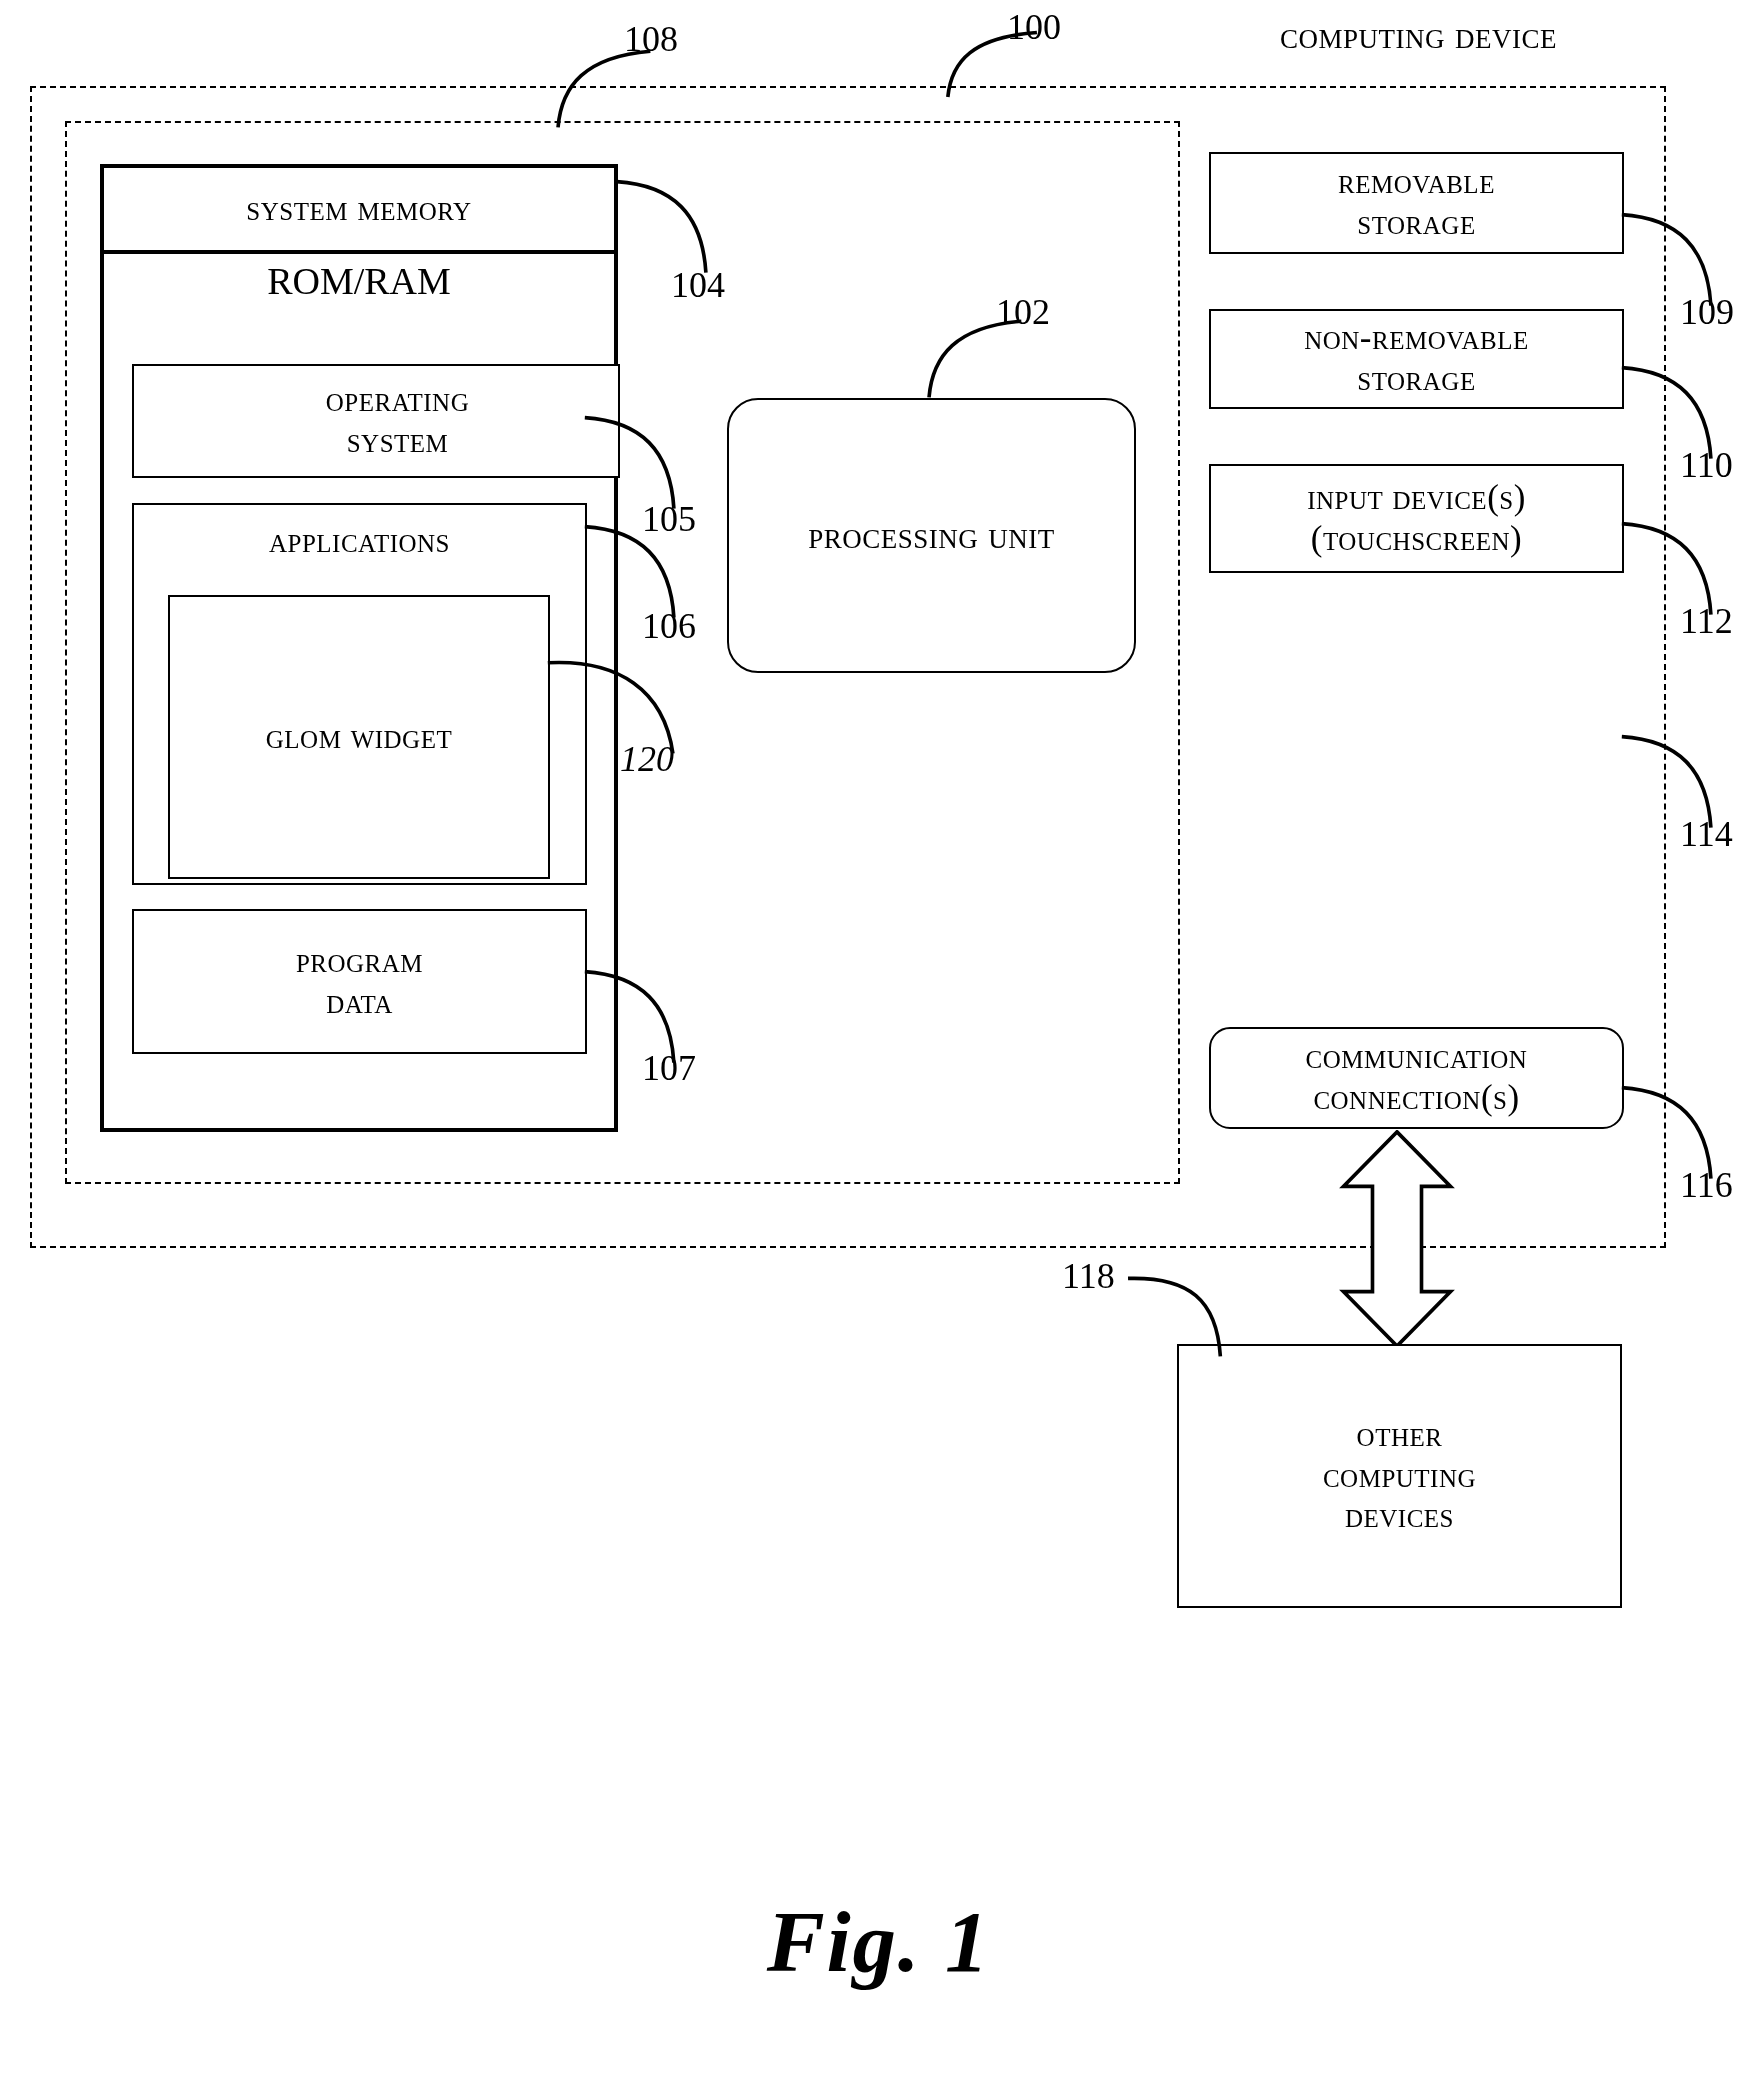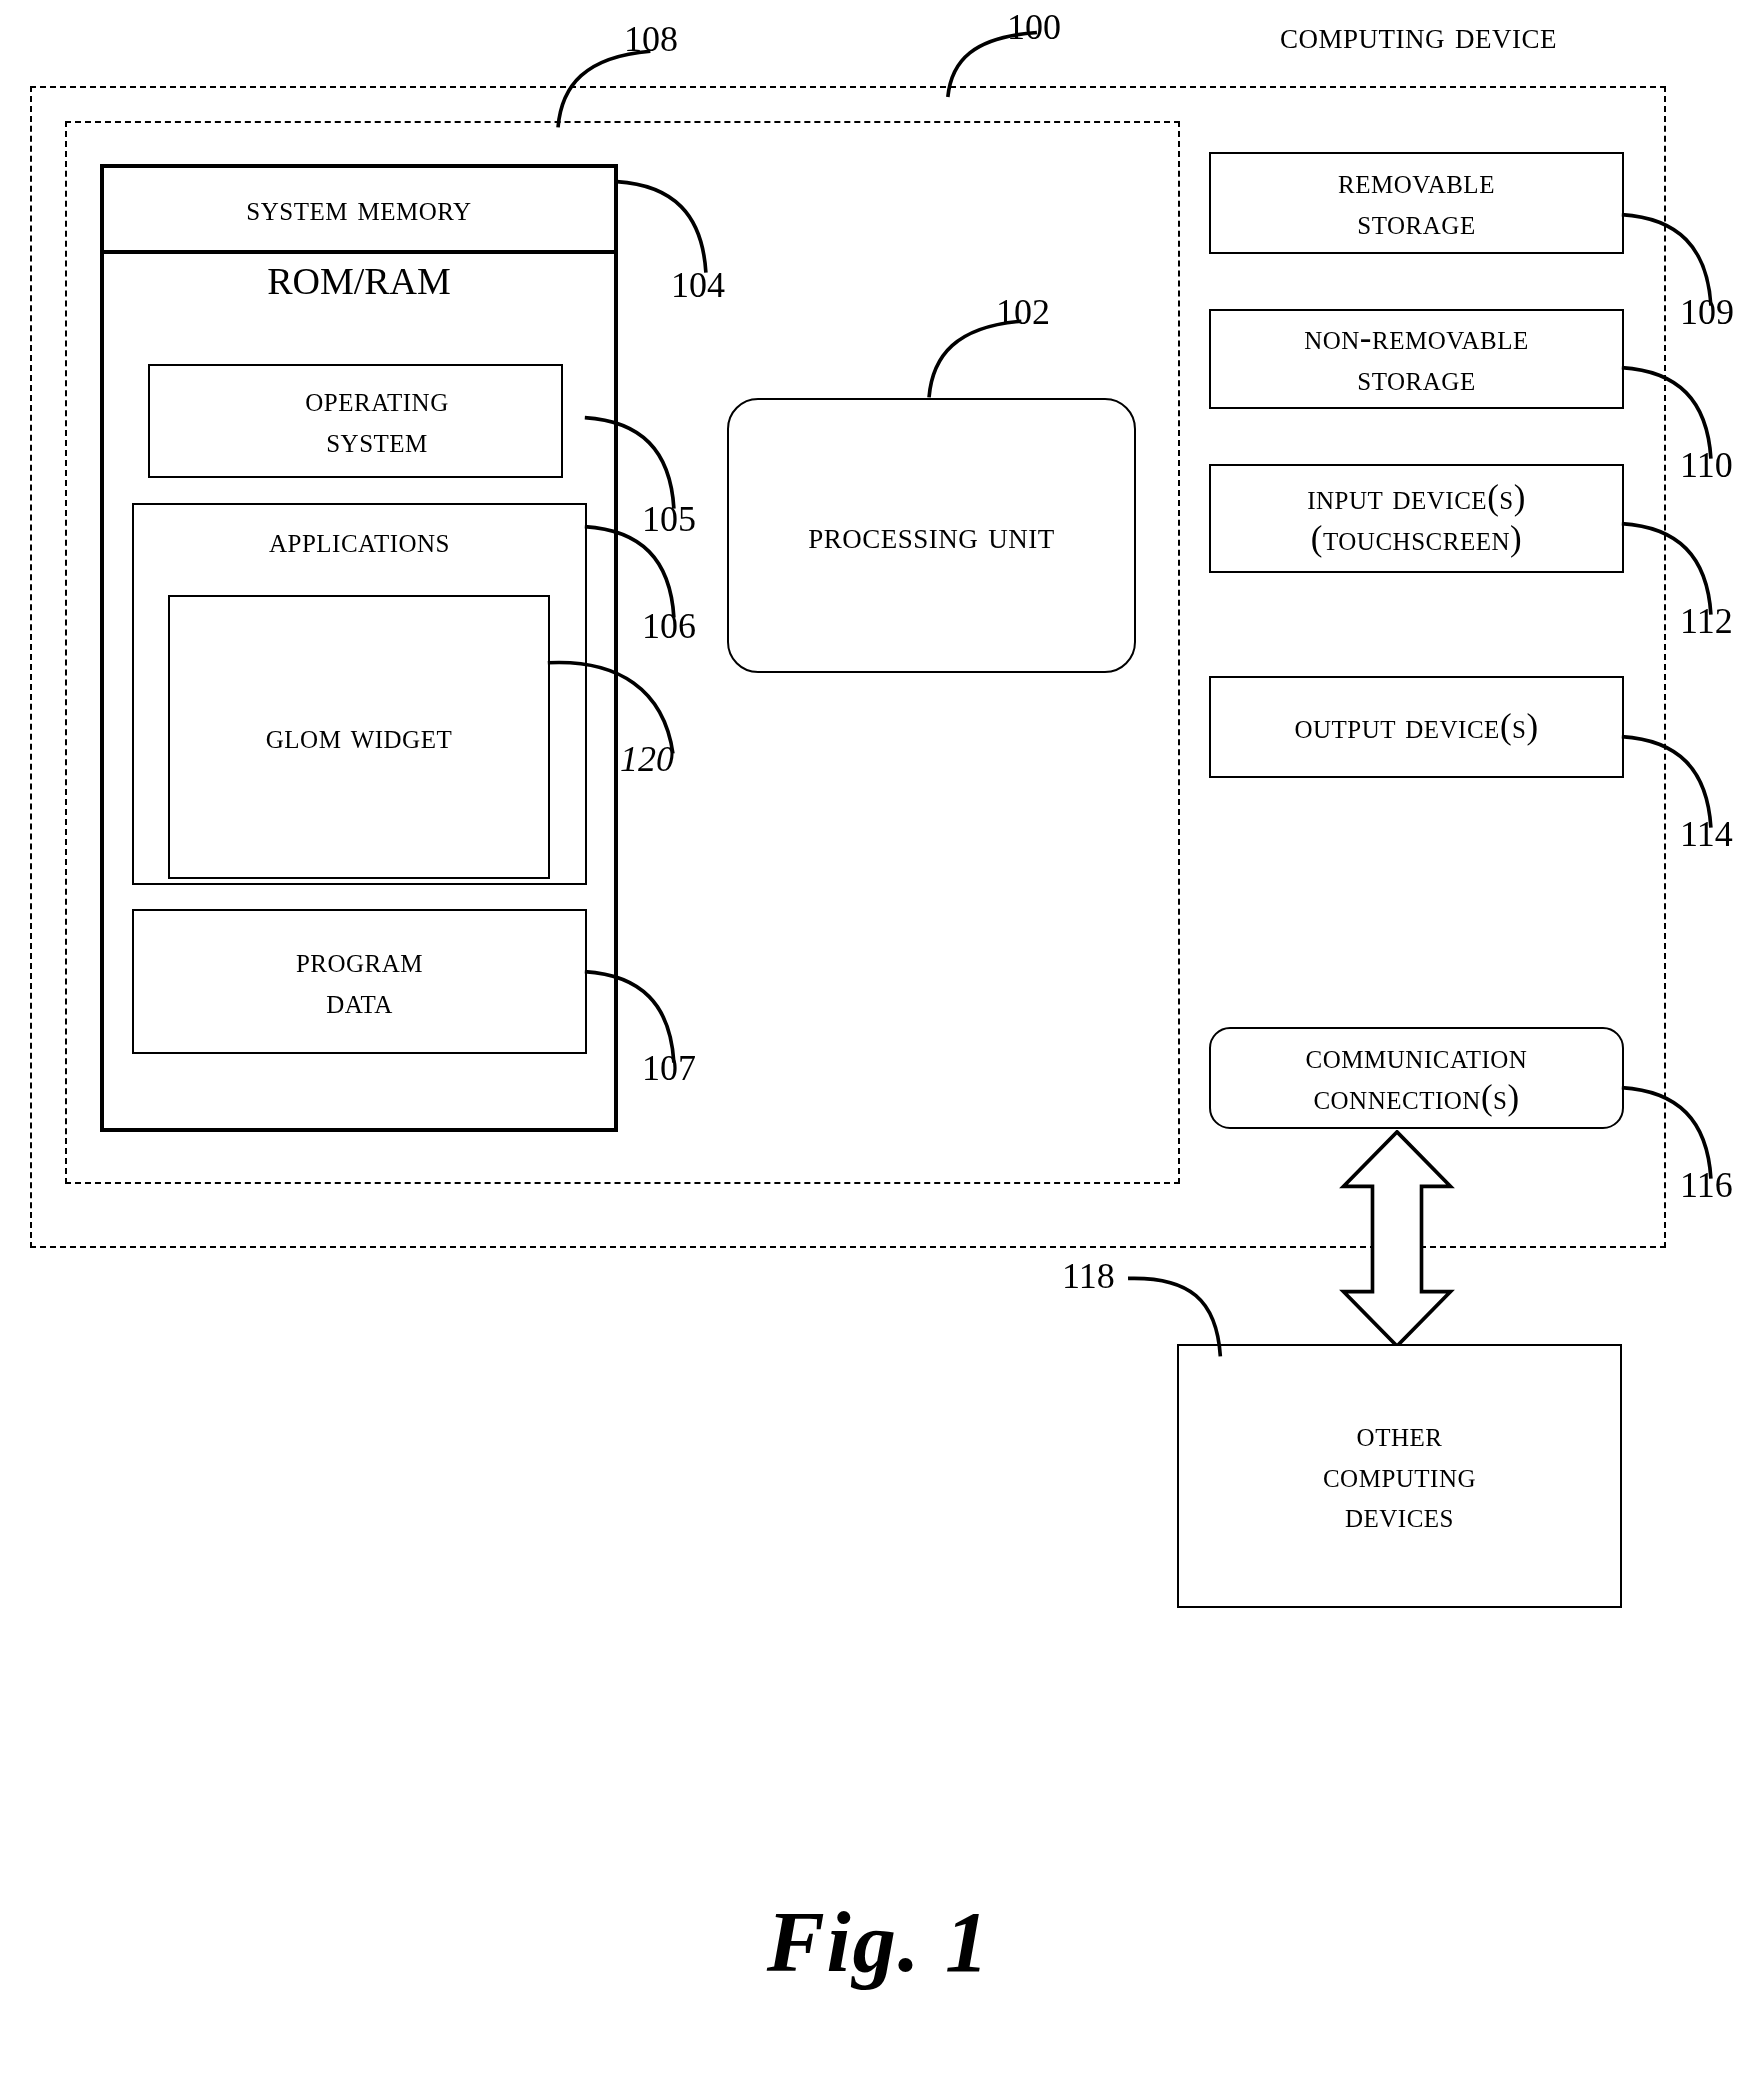--- a/index.html
+++ b/index.html
@@ -33,21 +33,21 @@
   #inner-frame{left:65px;top:121px;width:1115px;height:1063px;}
 
   
   #memory-block{left:100px;top:164px;width:518px;height:968px;border-width:4.5px;
       display:block;}
   #memory-title{position:absolute;left:0;top:0;width:100%;height:86px;
       border-bottom:4.5px solid #000;box-sizing:border-box;
       display:flex;align-items:center;justify-content:center;font-size:36px;}
   #romram-label{position:absolute;left:0;top:91px;width:100%;font-size:38px;text-align:center;}
 
-  #os-box{left:148px;top:364px;width:415px;height:114px;padding-left:43px;}
+  #os-box{left:132px;top:364px;width:488px;height:114px;padding-left:43px;}
   #apps-box{left:132px;top:503px;width:455px;height:382px;display:block;}
   #apps-label{position:absolute;left:0;top:14.5px;width:100%;font-size:36px;text-align:center;}
   #glom-box{left:168px;top:595px;width:382px;height:284px;}
   #progdata-box{left:132px;top:909px;width:455px;height:145px;}
 
   
   #processing-unit{left:727px;top:398px;width:409px;height:275px;font-size:38px;}
 
   
   .rcol{left:1209px;width:415px;}
@@ -197,23 +197,20 @@
       <span>(Touchscreen)</span>
     </div>
   </div>
   <div class="leader" style="left:1620px;top:520px;">
     <svg width="100" height="100" viewBox="0 0 110 110">
       <path d="M2,4 C64,8 96,40 100,104" fill="none" stroke="#000" stroke-width="4"></path>
     </svg>
   </div>
   <div class="reflabel" style="left:1680px;top:600px;">112</div>
 
-  <div id="output-devices" class="solidbox-thin rcol">
-    <div class="cap boxtext">Output Device(s)</div>
-  </div>
   <div class="leader" style="left:1620px;top:733px;">
     <svg width="100" height="100" viewBox="0 0 110 110">
       <path d="M2,4 C64,8 96,40 100,104" fill="none" stroke="#000" stroke-width="4"></path>
     </svg>
   </div>
   <div class="reflabel" style="left:1680px;top:813px;">114</div>
 
   <div id="comm-connections" class="solidbox-thin rcol">
     <div class="cap boxtext">
       <span>Communication</span><br>

